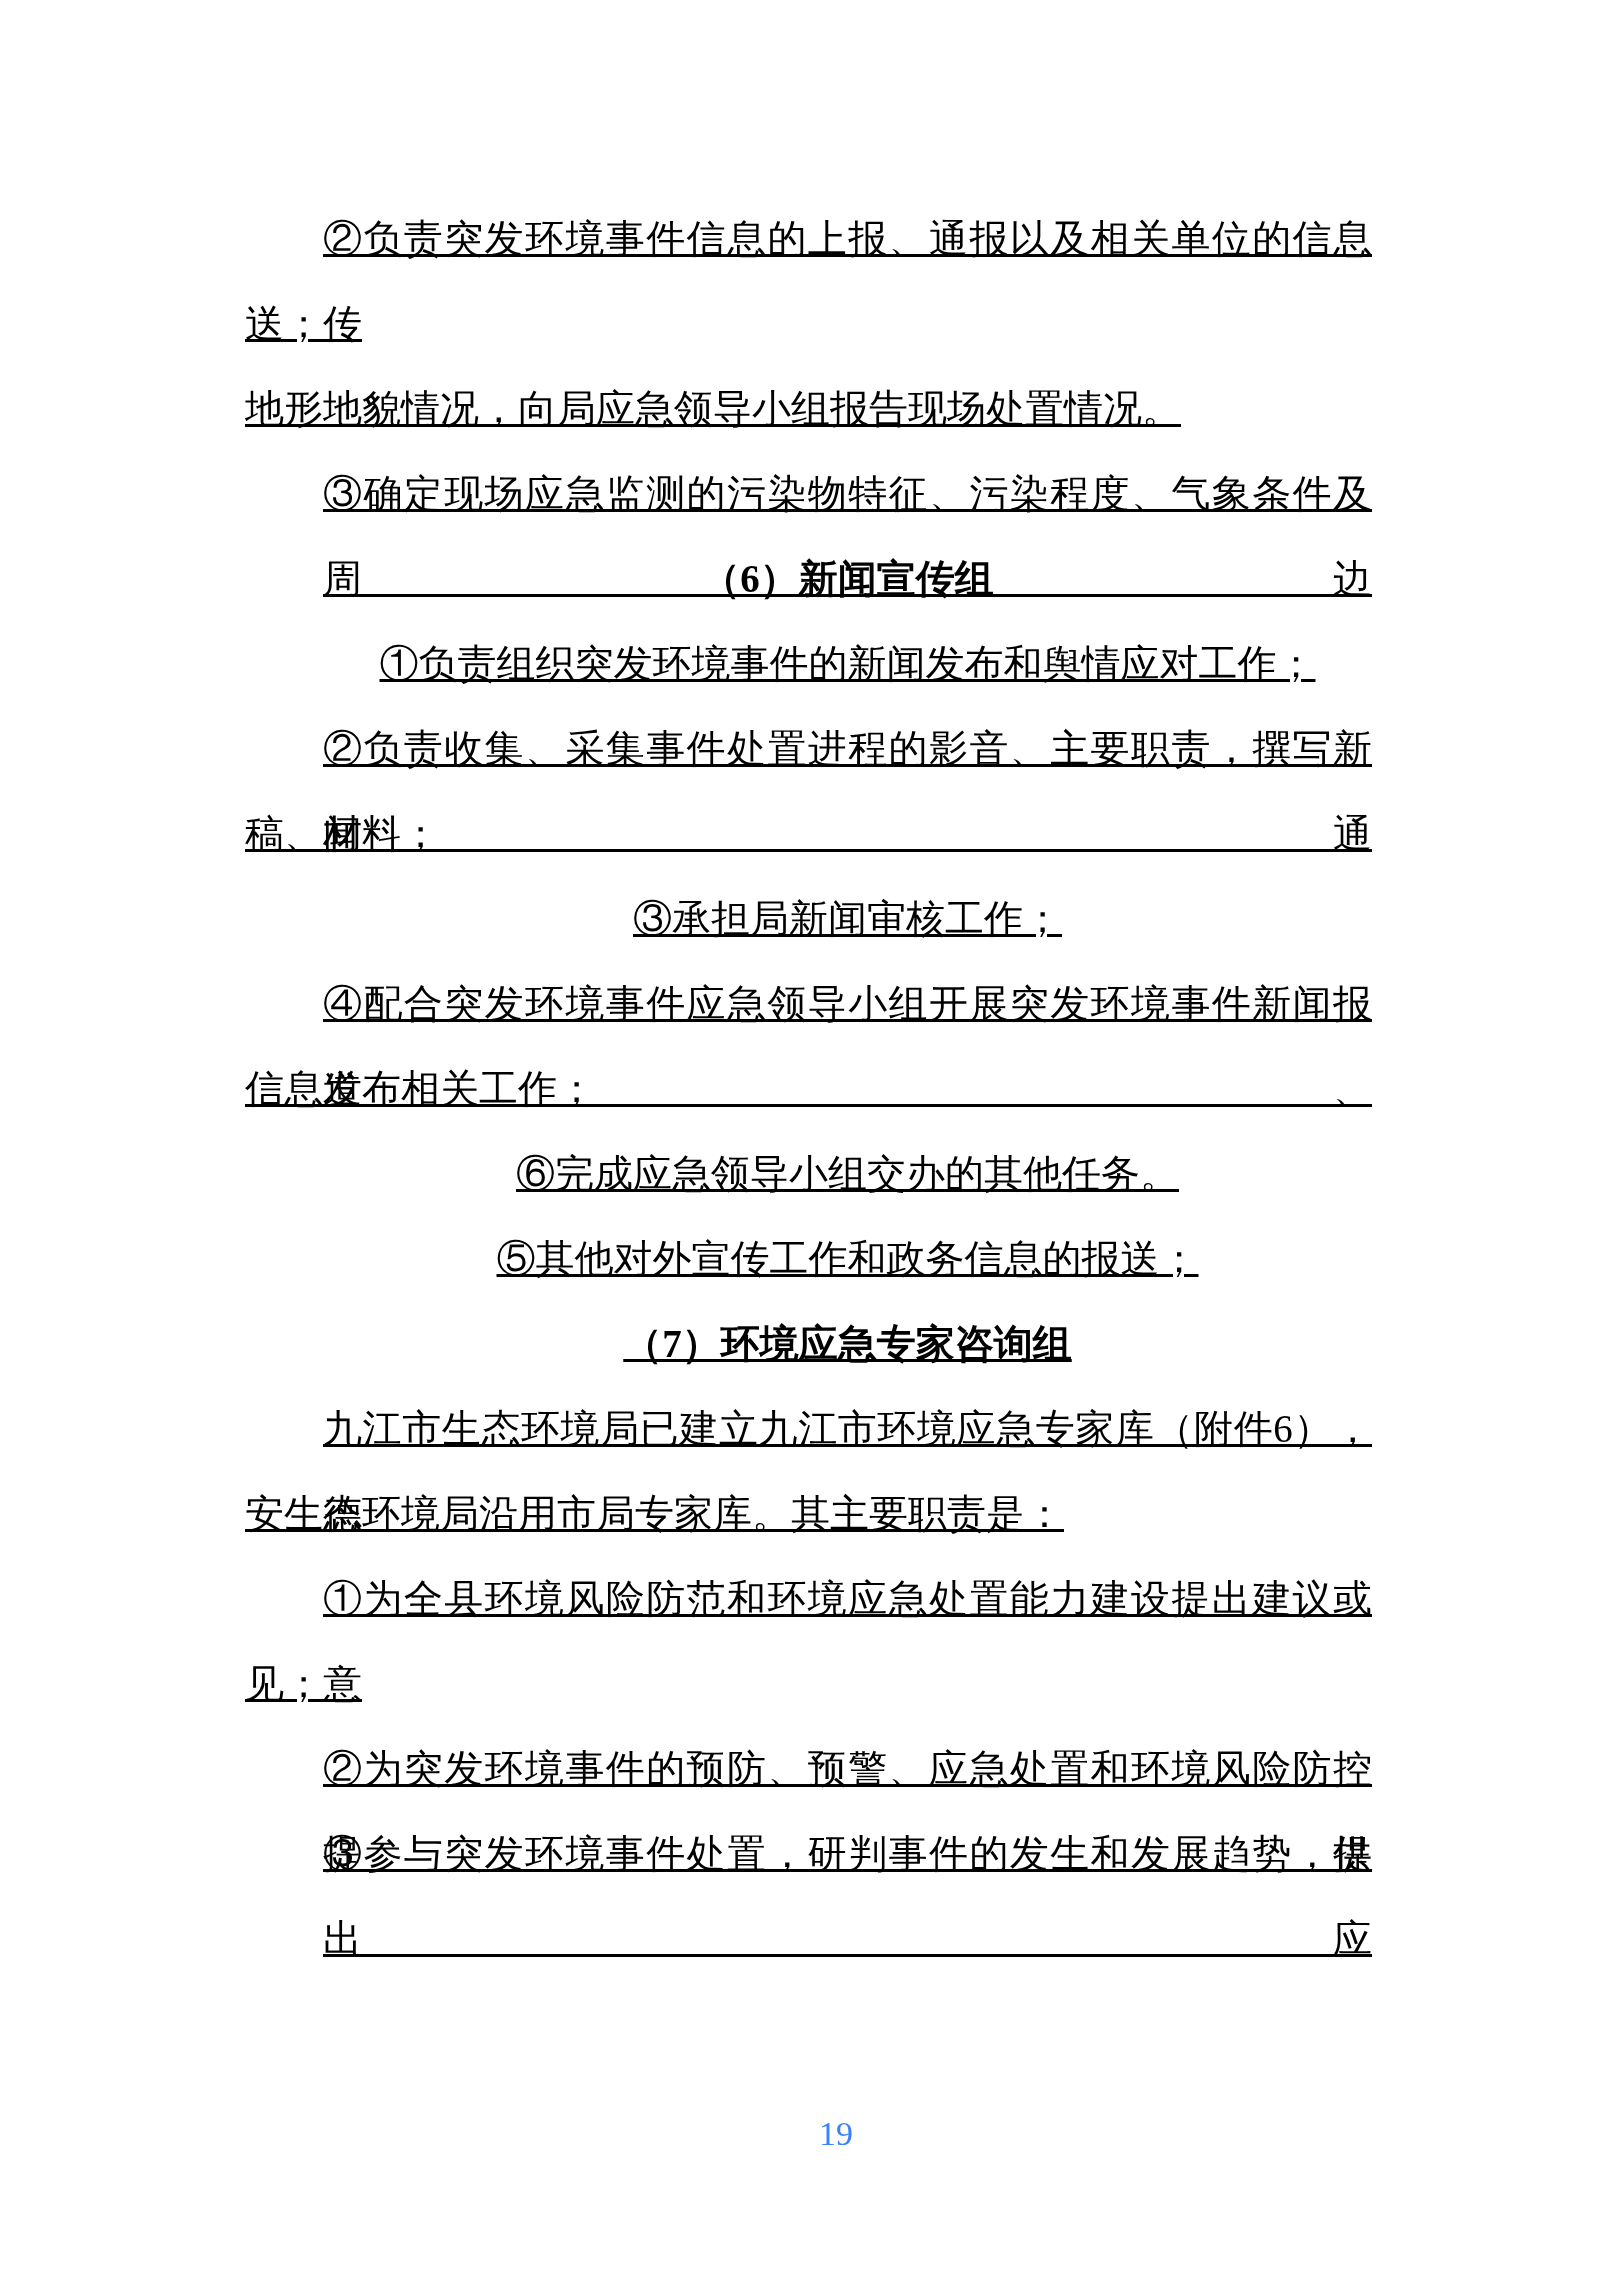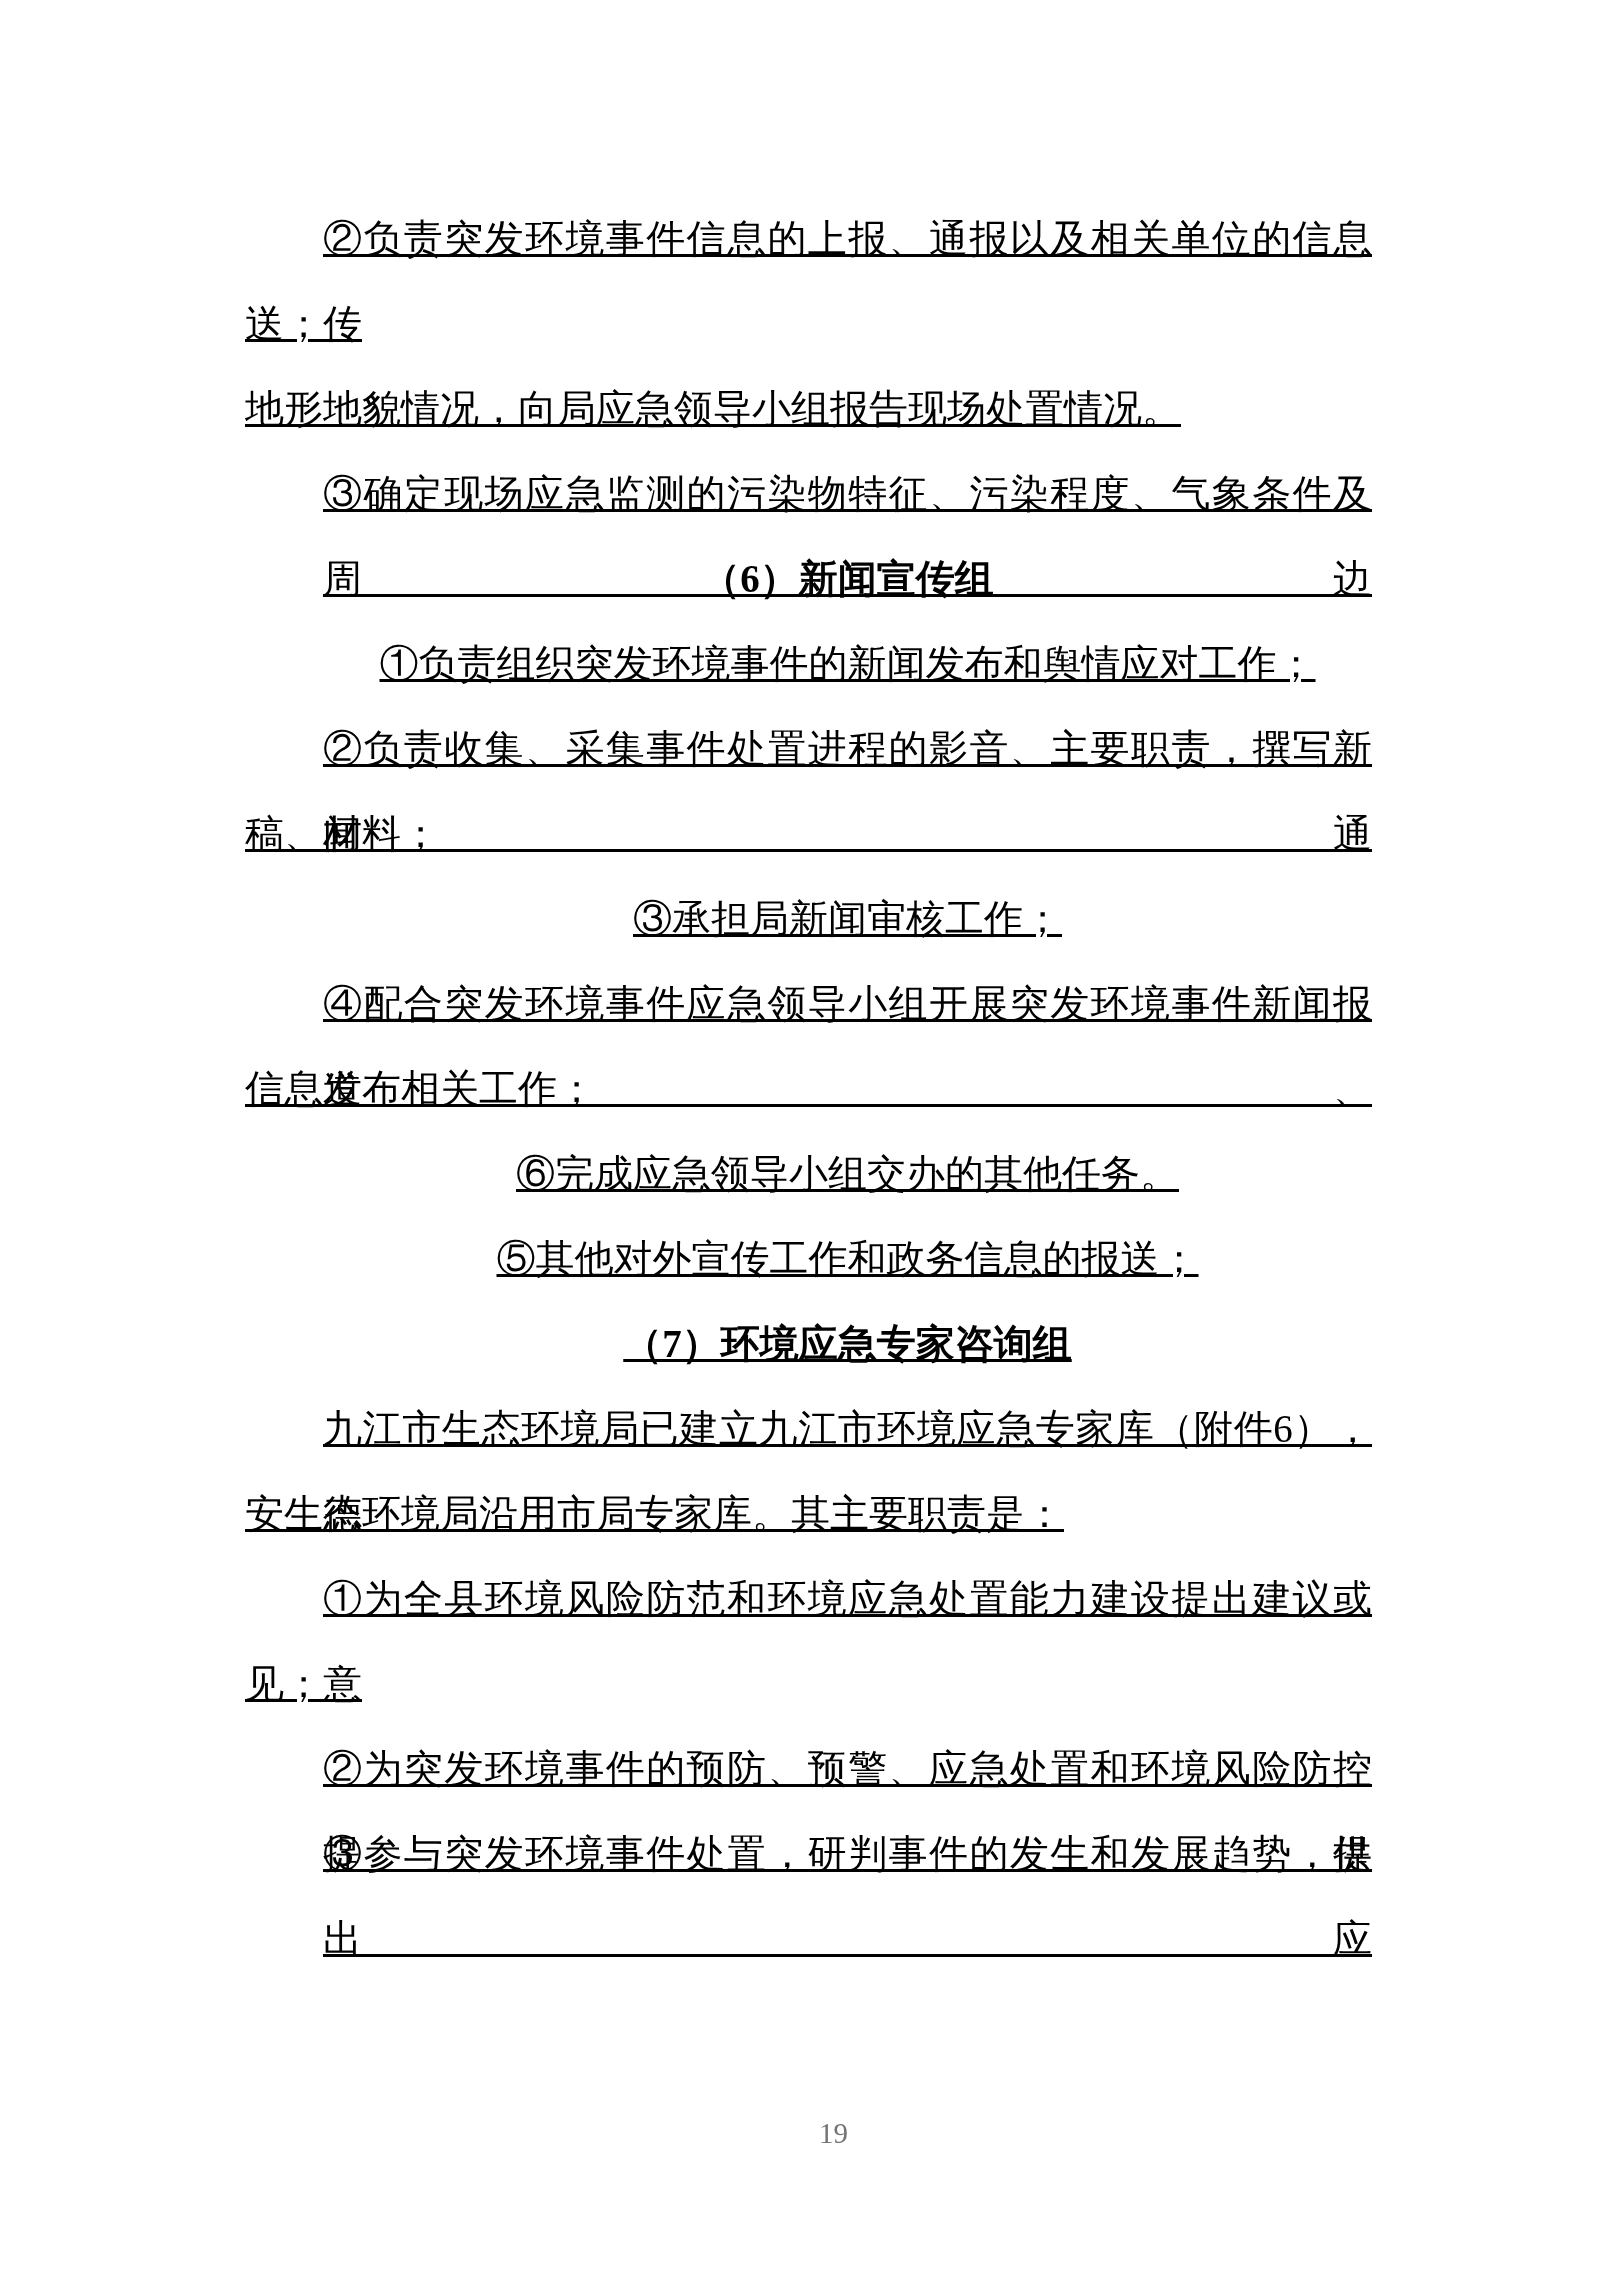--- a/index.html
+++ b/index.html
@@ -40,23 +40,23 @@
     text-align-last: justify;
     text-justify: inter-character;
   }
   .line.bold {
     font-weight: bold;
   }
   .page-number {
     position: absolute;
     left: 819px;
     top: 2119px;
-    font-size: 29px;
+    font-size: 34px;
     line-height: 29px;
-    color: #737373;
+    color: #3b82f6;
   }
 </style>
 </head>
 <body>
 
 <div class="page">
   <div class="content" id="content">
       <div class="line indent fill">②负责突发环境事件信息的上报、通报以及相关单位的信息传</div>
       <div class="line">送；</div>
       <div class="line">地形地貌情况，向局应急领导小组报告现场处置情况。</div>

